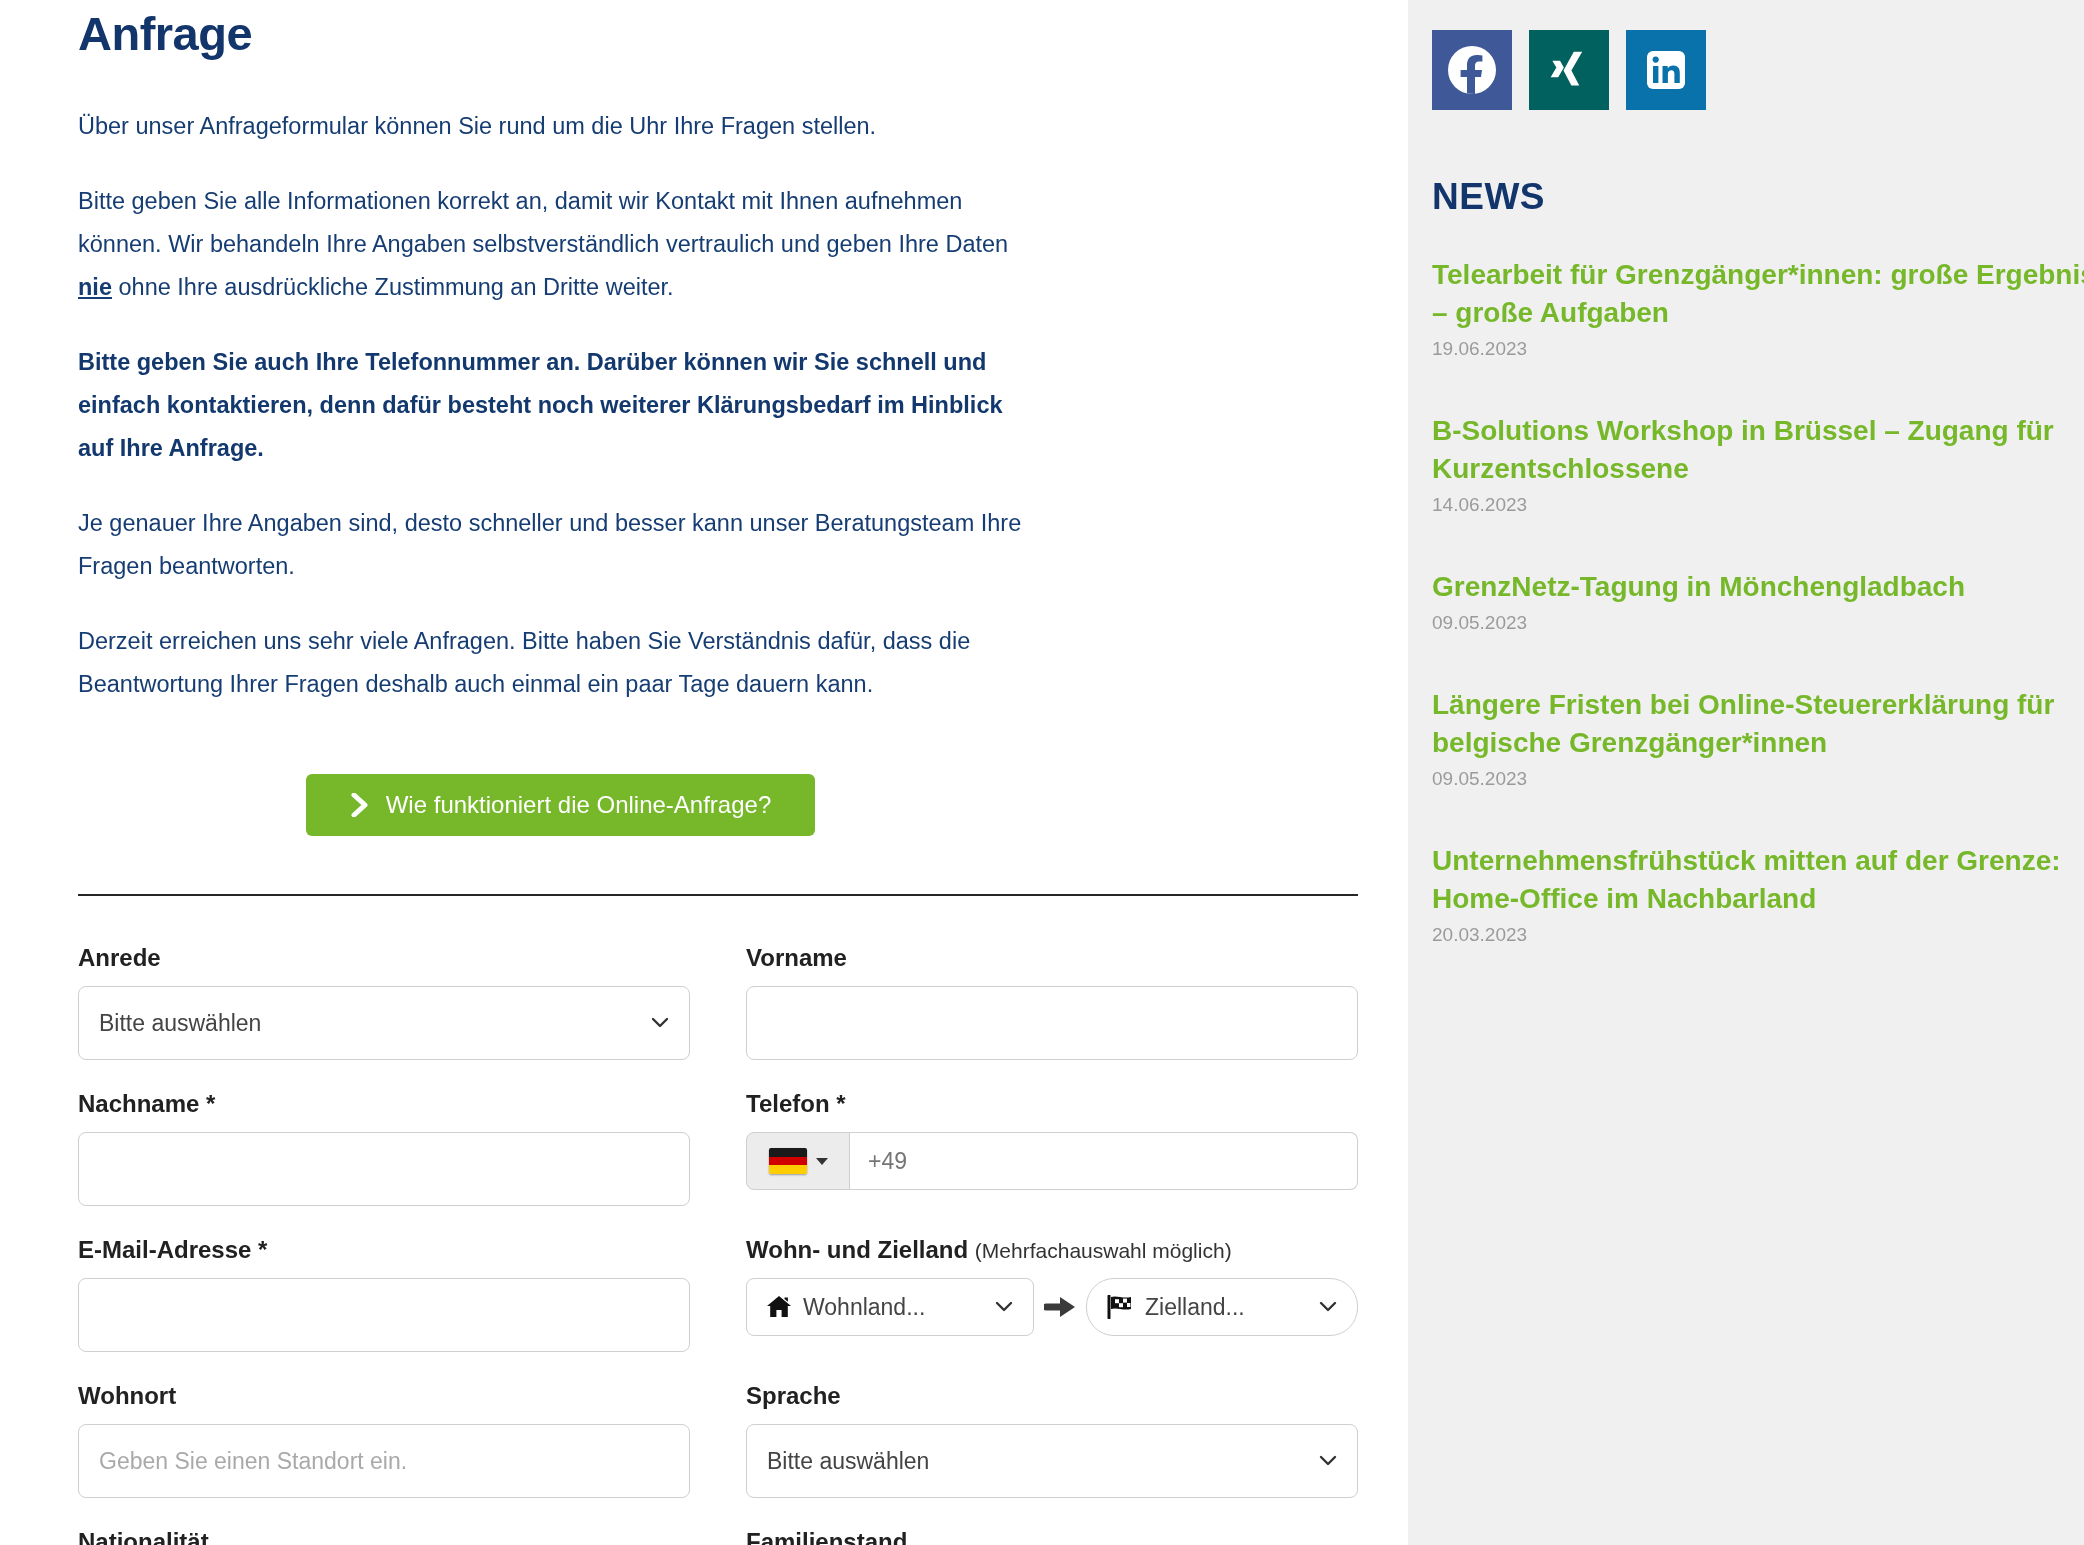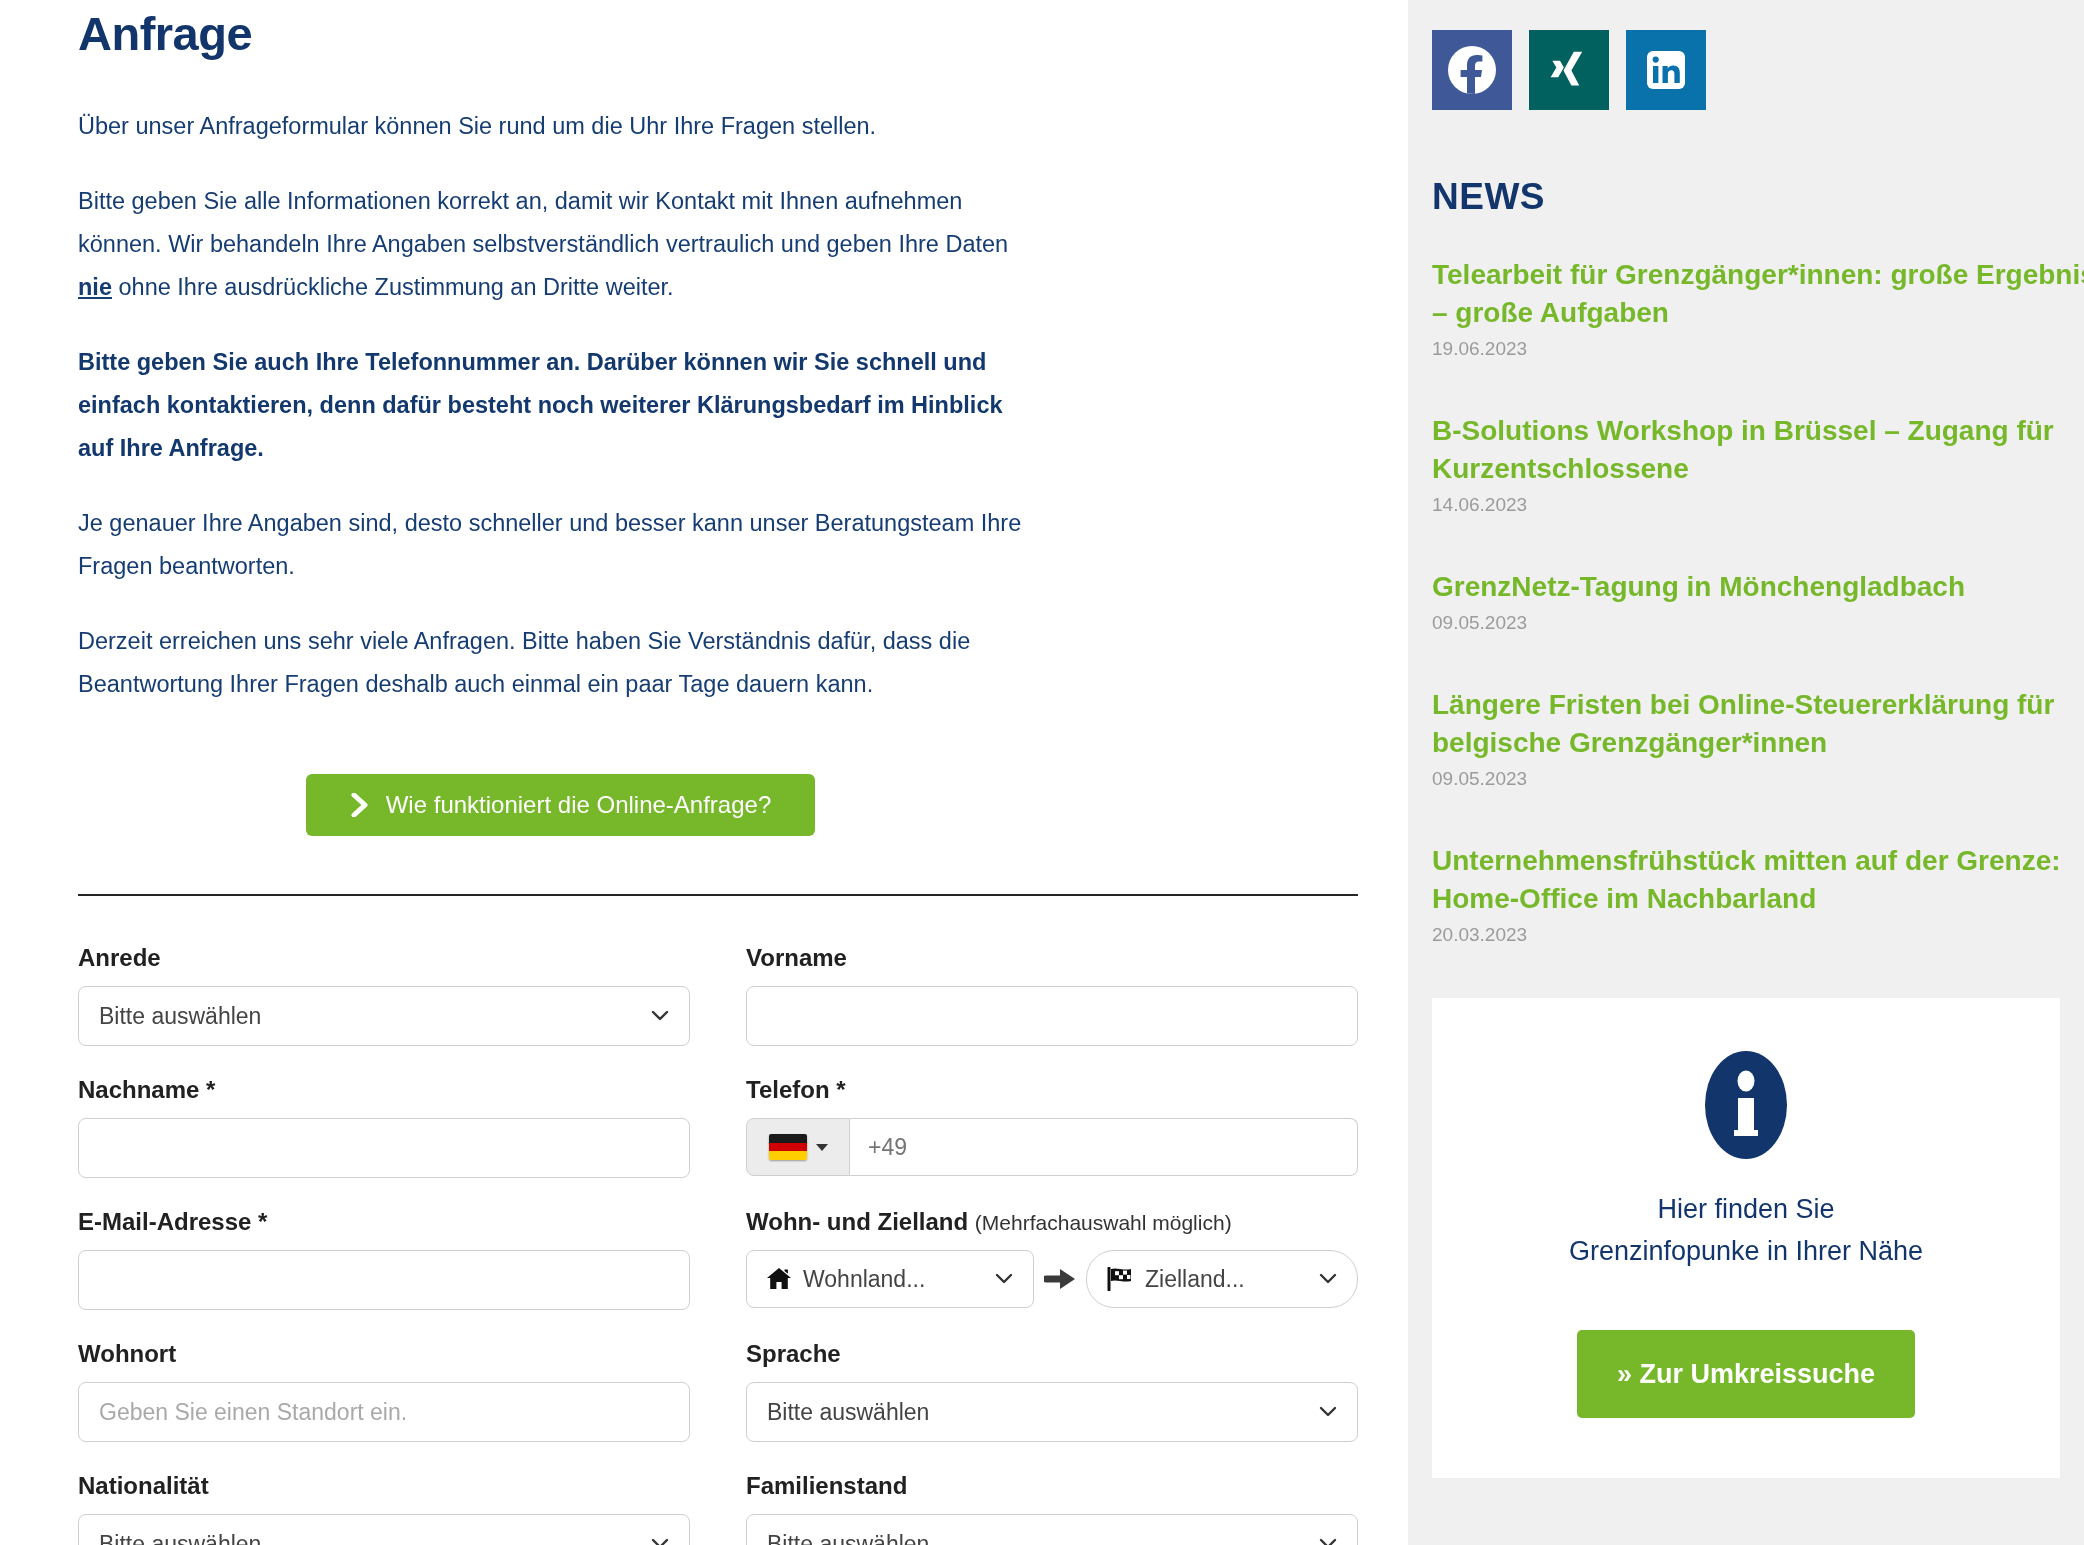--- a/index.html
+++ b/index.html
@@ -17,21 +17,21 @@
   .cta-btn { display:flex; align-items:center; gap:16px; background:#76b82a; color:#ffffff;
     font-size:24px; border:none; border-radius:6px; height:62px; padding:0 44px; cursor:pointer; }
   .cta-btn svg { display:block; }
 
   hr.divider { border:none; border-top:2px solid #262626; width:1280px; margin:58px 0 0; }
 
   
   .form-grid { margin-top:48px; display:grid; grid-template-columns:612px 612px; column-gap:56px; row-gap:30px; }
   .field label { display:block; color:#212121; font-size:24px; font-weight:bold; margin-bottom:14px; }
   .field .hint { font-weight:normal; font-size:21px; color:#333; }
-  .control, .text-input { width:100%; height:60px; border:1px solid #cfcfcf; border-radius:8px;
+  .control, .text-input { width:100%; height:74px; border:1px solid #cfcfcf; border-radius:8px;
     background:#fff; font-size:23px; color:#444; }
   .text-input { padding:13px 20px; font-family:"Liberation Sans",sans-serif; }
   .text-input::placeholder { color:#a9a9a9; opacity:1; }
   .select { display:flex; align-items:center; padding:0 20px; position:relative; cursor:pointer; }
   .select .sel-text { flex:1; }
   .select .chev { flex:0 0 auto; }
 
   .phone-wrap { display:flex; width:100%; height:58px; }
   .flag-box { width:104px; height:58px; background:#ececec; border:1px solid #cfcfcf;
     border-radius:8px 0 0 8px; display:flex; align-items:center; justify-content:center; gap:9px; cursor:pointer; }
@@ -247,25 +247,14 @@
   </div>
   <div class="news-item">
     <a class="news-title">Längere Fristen bei Online-Steuererklärung für belgische Grenzgänger*innen</a>
     <div class="news-date">09.05.2023</div>
   </div>
   <div class="news-item">
     <a class="news-title">Unternehmensfrühstück mitten auf der Grenze: Home-Office im Nachbarland</a>
     <div class="news-date">20.03.2023</div>
   </div>
 
-  <div class="infobox">
-    <svg class="info-icon" width="84" height="110" viewBox="0 0 84 110">
-      <ellipse cx="42" cy="55" rx="41" ry="54" fill="#12356b"></ellipse>
-      <ellipse cx="42" cy="31" rx="8.5" ry="10.5" fill="#ffffff"></ellipse>
-      <path d="M34 48 h16 v32 h4 v6 h-24 v-6 h4 Z" fill="#ffffff"></path>
-    </svg>
-    <div class="info-line">Hier finden Sie</div>
-    <div class="info-line">Grenzinfopunke in Ihrer Nähe</div>
-    <br>
-    <button class="info-btn">» Zur Umkreissuche</button>
-  </div>
 
 </aside>
 
 </body></html>

